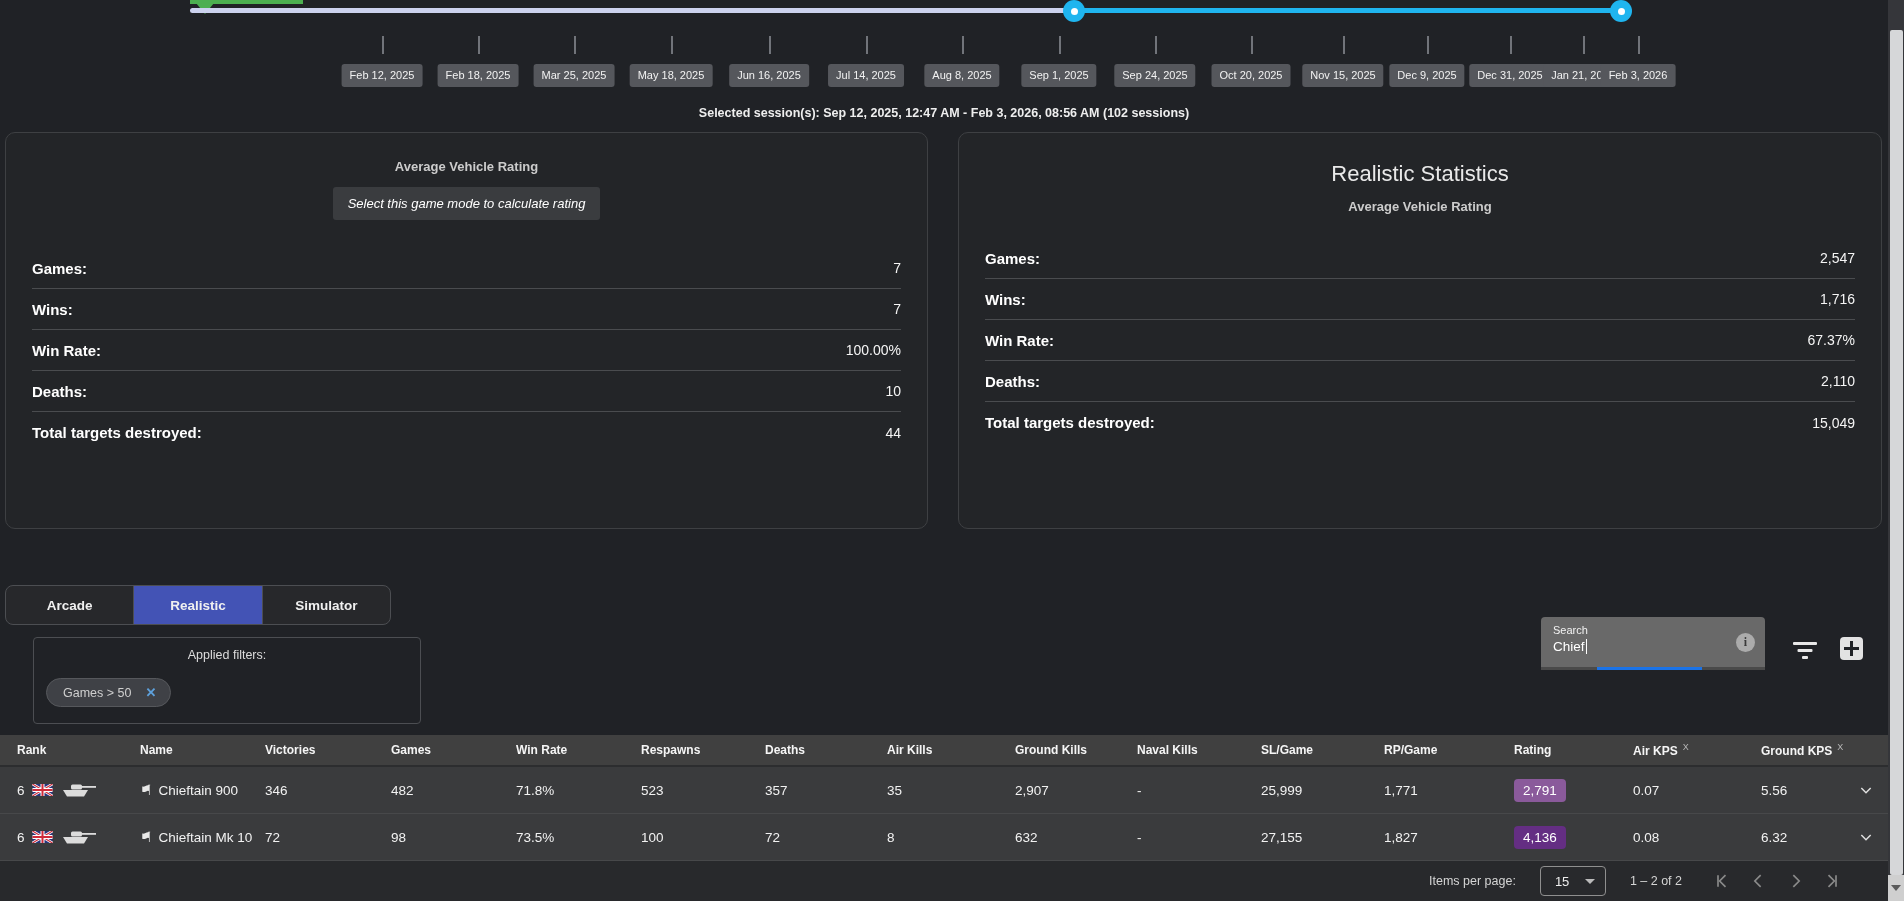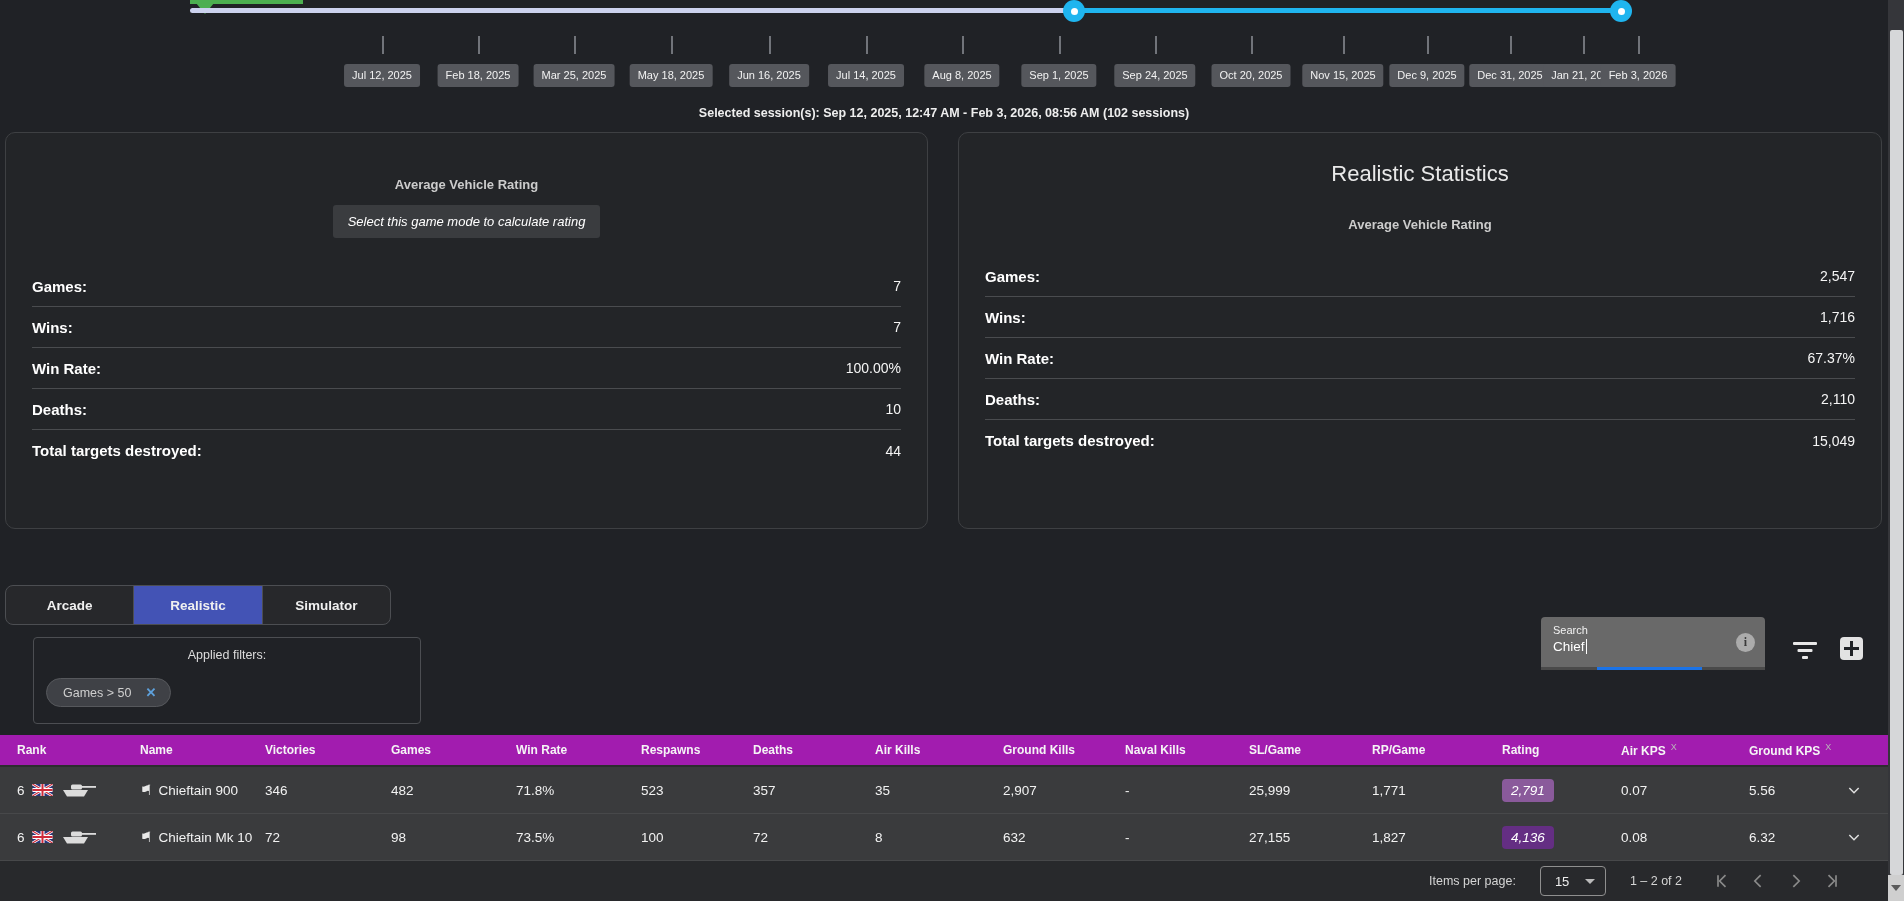--- a/index.html
+++ b/index.html
@@ -22,21 +22,21 @@
   .date-chip { position:absolute; top:64px; height:23px; line-height:23px; padding:0 8px;
     background:#55575c; color:#f2f2f2; font-size:11px; border-radius:3px; white-space:nowrap; transform:translateX(-50%); }
   .session-line { position:absolute; top:106px; left:0; width:1888px; text-align:center; font-size:12.5px; font-weight:600; color:#eeeeee; }
 
   
   .cards { position:absolute; top:132px; left:5px; width:1877px; display:flex; gap:30px; }
   .card { height:397px; background:#232528; border:1px solid #3e4043; border-radius:10px; padding:14px 26px 0 26px; }
   .card.arcade { width:923px; }
   .card.realistic { flex:1; }
   .card-title { text-align:center; font-size:22px; color:#e9e9e9; margin-top:14px; font-weight:400; }
-  .rating-label { text-align:center; font-size:13px; font-weight:700; color:#cccccc; margin-top:30px; }
+  .rating-label { text-align:center; font-size:13px; font-weight:700; color:#cccccc; margin-top:12px; }
   .rating-placeholder-wrap, .rating-badge-wrap { text-align:center; margin-top:13px; }
   .rating-placeholder { display:inline-block; background:#3a3c3f; color:#ffffff; font-style:italic;
     font-size:13px; padding:9px 15px; border-radius:3px; }
   .rating-badge-large { display:inline-block; color:#fff; font-size:27px; font-weight:700;
     padding:5px 20px; border-radius:6px; letter-spacing:0.5px; }
   .stat-rows { margin-top:28px; }
   .card.realistic .stat-rows { margin-top:24px; }
   .stat-row { display:flex; justify-content:space-between; align-items:center; height:41px; border-bottom:1px solid #4a4c4f; }
   .stat-row:last-child { border-bottom:none; }
   .stat-label { font-size:15px; font-weight:700; color:#fff; }
@@ -74,33 +74,33 @@
   .filter-icon span { position:absolute; left:50%; transform:translateX(-50%); height:2.5px; background:#e8e8e8; border-radius:1px; }
   .filter-icon .b1 { top:0; width:24px; } .filter-icon .b2 { top:7px; width:15px; } .filter-icon .b3 { top:14px; width:6px; }
   .addbox-icon { position:absolute; left:1840px; top:637px; width:23px; height:23px; background:#e2e2e2;
     border-radius:4px; cursor:pointer; }
   .addbox-icon::before { content:""; position:absolute; left:10px; top:4px; width:3px; height:15px; background:#202226; }
   .addbox-icon::after  { content:""; position:absolute; left:4px; top:10px; width:15px; height:3px; background:#202226; }
 
   
   .table { position:absolute; top:735px; left:0; width:1888px; }
   .trow { display:flex; align-items:center; }
-  .thead { height:32px; background:#a21caf; border-bottom:2px solid #2c2d2f; }
+  .thead { height:32px; background:#404040; border-bottom:2px solid #2c2d2f; }
   .th { font-size:12px; font-weight:700; color:#f5f5f5; white-space:nowrap; overflow:hidden; }
   .th sup { font-size:9px; color:#b8b8b8; margin-left:5px; cursor:pointer; font-weight:400; }
   .tbody-row { height:47px; background:#3a3b3d; font-size:13.5px; color:#f2f2f2; border-bottom:1px solid #47484a; }
   .td { white-space:nowrap; overflow:hidden; }
   .c0 { width:140px; padding-left:17px; } .c1 { width:125px; } .c2 { width:126px; } .c3 { width:125px; }
-  .c4 { width:125px; } .c5 { width:112px; } .c6 { width:122px; } .c7 { width:128px; }
+  .c4 { width:125px; } .c5 { width:124px; } .c6 { width:122px; } .c7 { width:128px; }
   .c8 { width:122px; } .c9 { width:124px; } .c10 { width:123px; } .c11 { width:130px; }
   .c12 { width:119px; } .c13 { width:128px; } .c14 { width:97px; } .c15 { width:30px; }
   .rank-cell { display:flex; align-items:center; gap:7px; }
   .name-cell { display:flex; align-items:center; gap:6px; }
   .prem-flag { display:inline-block; transform:scaleX(-1); font-size:14px; color:#e8e8e8; line-height:1; }
-  .rating-pill { display:inline-block; padding:4px 9px; border-radius:4px; color:#fff; font-size:13.5px;font-style:italic; }
+  .rating-pill { display:inline-block; padding:4px 9px; border-radius:4px; color:#fff; font-size:13.5px; }
   .expand-btn { cursor:pointer; display:flex; align-items:center; }
 
   
   .paginator { position:absolute; top:861px; left:0; width:1888px; height:40px; background:#28292c;
     display:flex; justify-content:flex-end; align-items:center; gap:24px; padding-right:44px; }
   .pg-label, .pg-range { font-size:12.5px; color:#d5d5d5; }
   .pg-select { width:66px; height:30px; border:1px solid #8f8f8f; border-radius:4px; display:flex;
     align-items:center; justify-content:space-between; padding:0 10px 0 14px; cursor:pointer; font-size:13px; color:#eee; }
   .pg-select .tri { width:0; height:0; border-left:5px solid transparent; border-right:5px solid transparent; border-top:5px solid #bbbbbb; }
   .pg-nav { display:flex; gap:10px; margin-left:4px; }
@@ -132,21 +132,21 @@
 <div class="tick" style="left:962px"></div>
 <div class="tick" style="left:1059px"></div>
 <div class="tick" style="left:1155px"></div>
 <div class="tick" style="left:1251px"></div>
 <div class="tick" style="left:1343px"></div>
 <div class="tick" style="left:1427px"></div>
 <div class="tick" style="left:1510px"></div>
 <div class="tick" style="left:1583px"></div>
 <div class="tick" style="left:1638px"></div>
 
-<div class="date-chip" style="left:382px">Jul 12, 2025</div>
+<div class="date-chip" style="left:382px">Feb 12, 2025</div>
 <div class="date-chip" style="left:478px">Feb 18, 2025</div>
 <div class="date-chip" style="left:574px">Mar 25, 2025</div>
 <div class="date-chip" style="left:671px">May 18, 2025</div>
 <div class="date-chip" style="left:769px">Jun 16, 2025</div>
 <div class="date-chip" style="left:866px">Jul 14, 2025</div>
 <div class="date-chip" style="left:962px">Aug 8, 2025</div>
 <div class="date-chip" style="left:1059px">Sep 1, 2025</div>
 <div class="date-chip" style="left:1155px">Sep 24, 2025</div>
 <div class="date-chip" style="left:1251px">Oct 20, 2025</div>
 <div class="date-chip" style="left:1343px">Nov 15, 2025</div>

